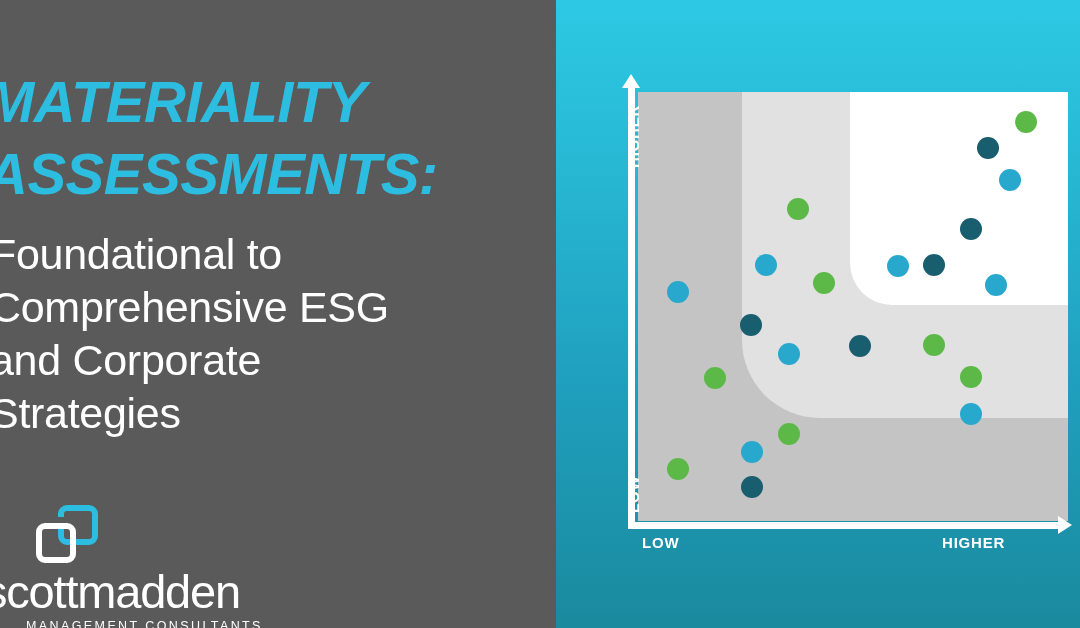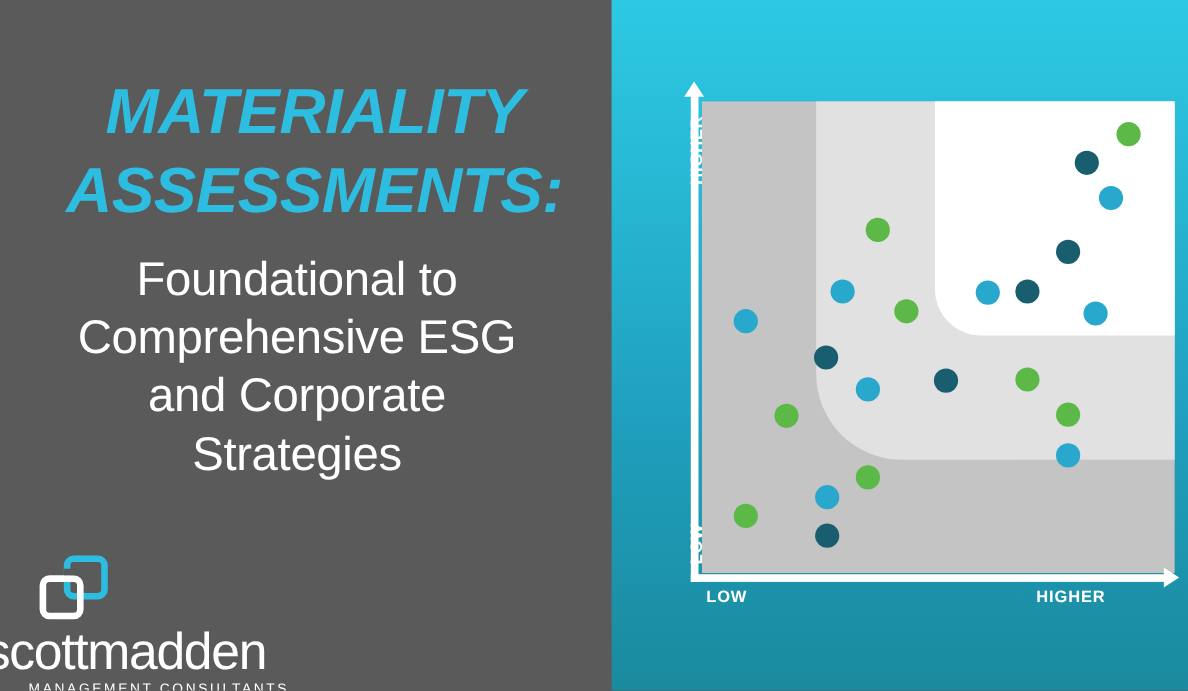--- a/index.html
+++ b/index.html
@@ -1,21 +1,21 @@
 <!DOCTYPE html>
 <html><head>
 <meta charset="utf-8">
 <style>
   * { margin:0; padding:0; box-sizing:border-box; }
   html,body { width:1080px; height:628px; overflow:hidden; }
   body {
     font-family:"Liberation Sans", sans-serif;
     background:#5a5a5a;
   }
-  #stage { position:relative; width:1080px; height:628px;text-align:center; }
+  #stage { position:relative; width:1080px; height:628px; }
 
   
   .left-panel {
     position:absolute; left:0; top:0; width:556px; height:628px;
     background:#5a5a5a; overflow:hidden;
   }
   .title-block { position:absolute; left:-14px; top:66px; width:600px; }
   .title-line {
     font-size:58px; font-weight:bold; font-style:italic;
     letter-spacing:-0.5px; line-height:72px; color:#2cbde0;

